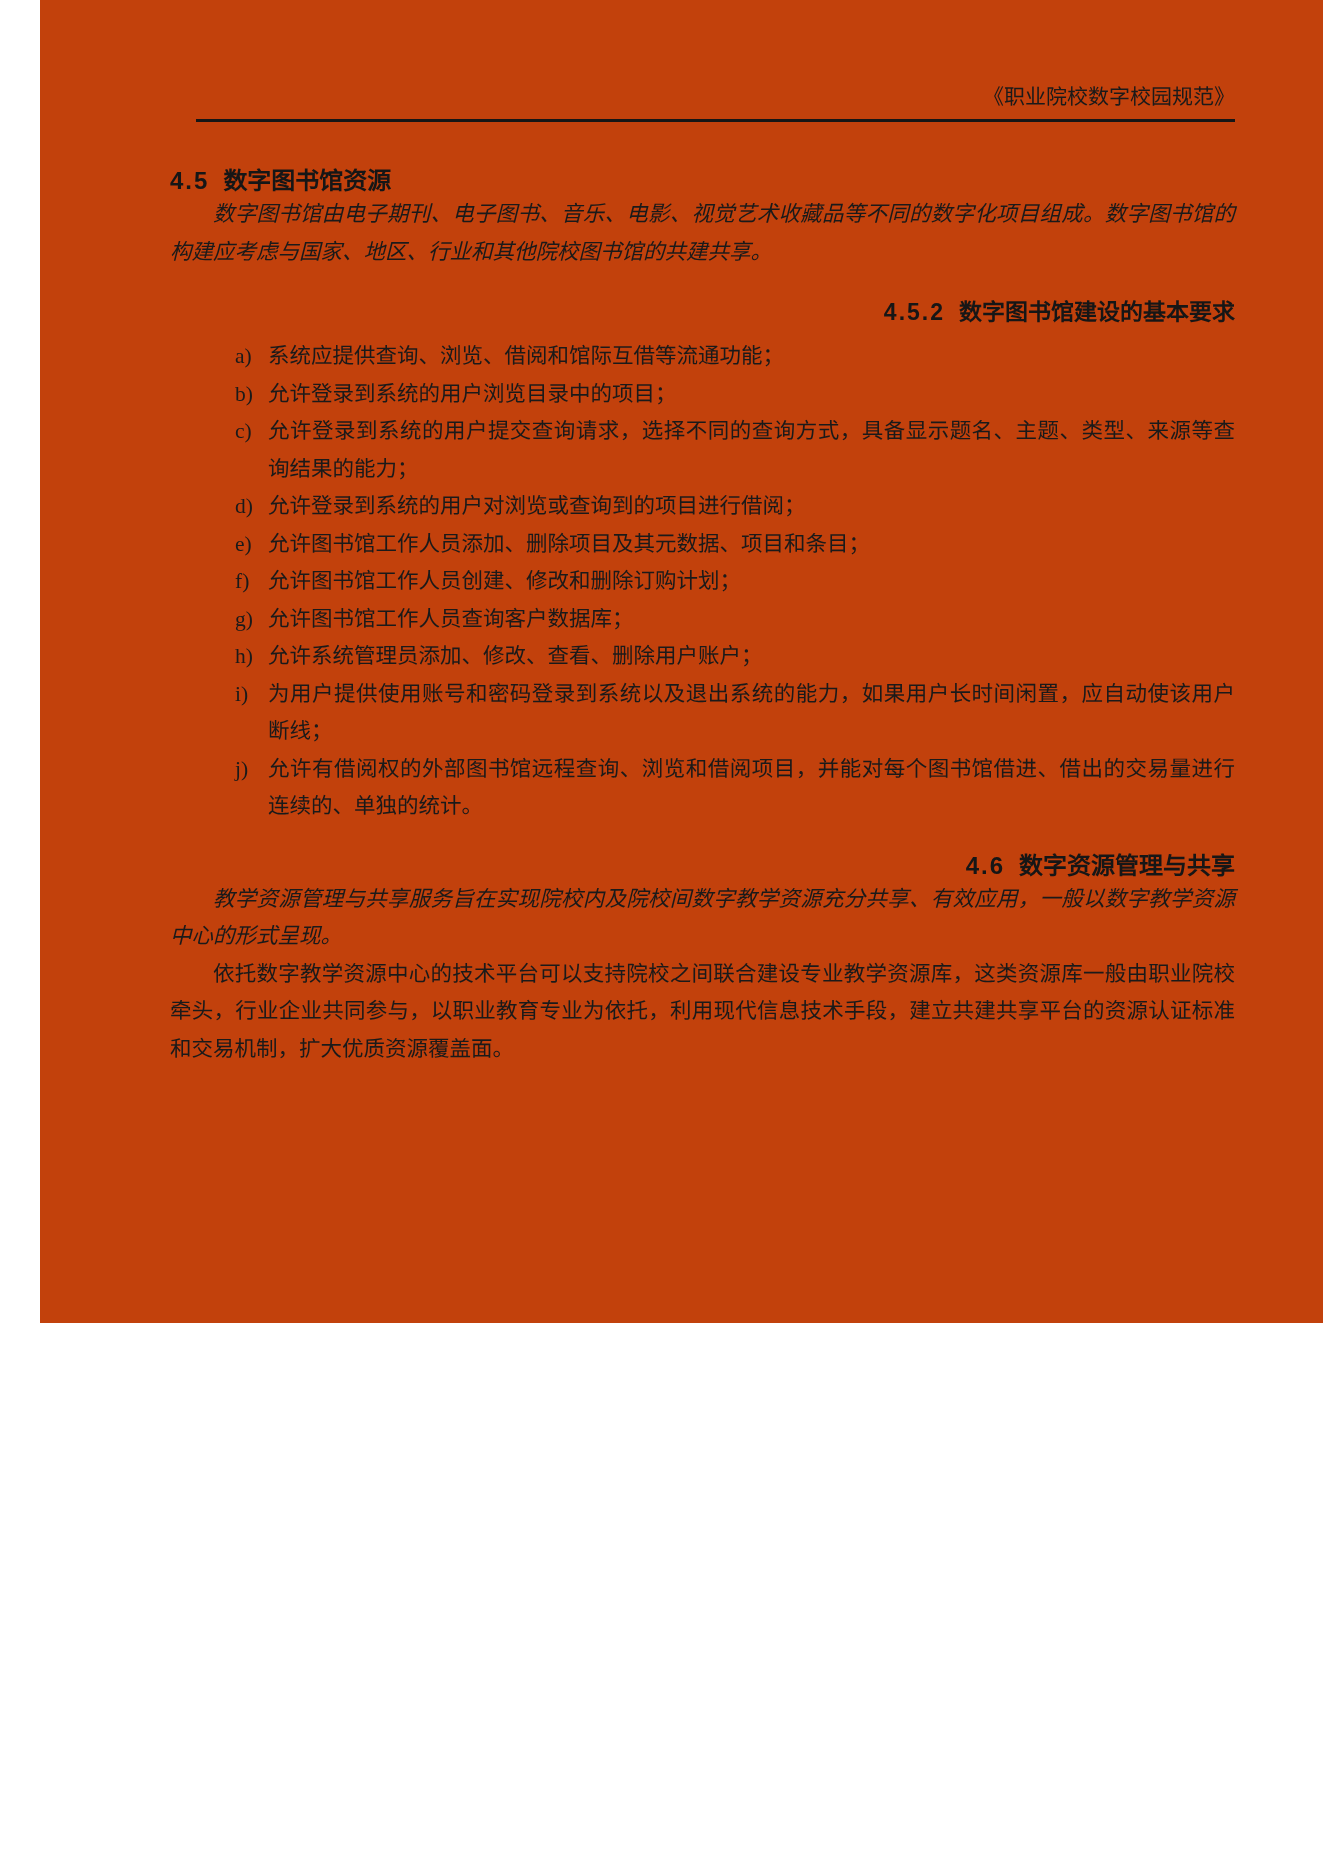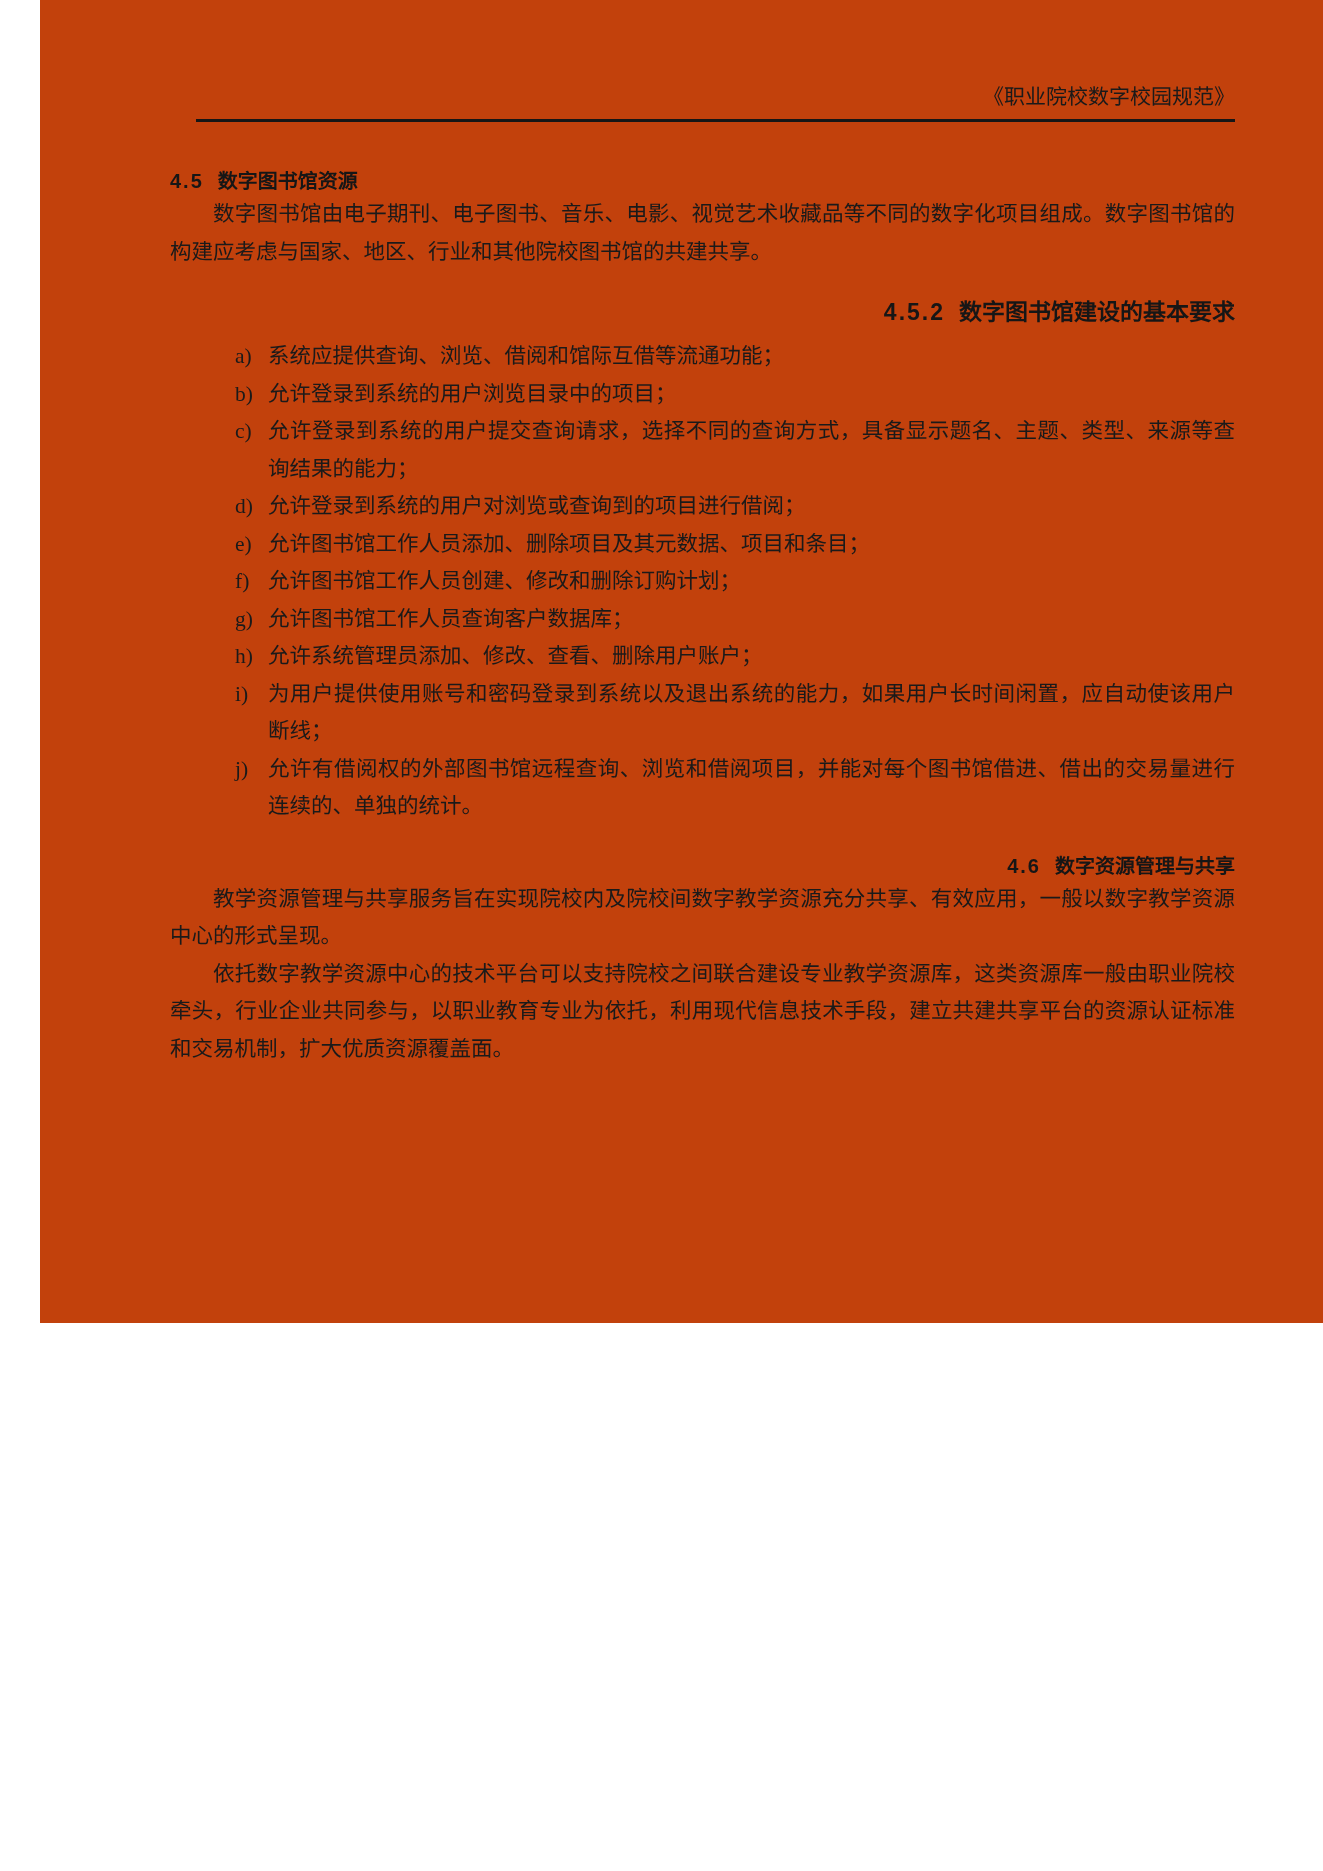--- a/index.html
+++ b/index.html
@@ -28,38 +28,38 @@
   .content {
     margin: 0 128px 0 130px;
   }
   h2, h3 {
     font-family: "Liberation Sans", "DejaVu Sans", sans-serif;
     font-weight: bold;
     color: #161616;
     margin: 0;
     padding: 0;
   }
-  h2 { font-size: 20px; line-height: 30px; }
+  h2 { font-size: 24px; line-height: 30px; }
   h3 { font-size: 23px; line-height: 29px; }
   .h-label {
     letter-spacing: 2px;
     margin-right: 14px;
   }
   .s45  { margin-top: 44px; }
   .s451 { margin-top: 21px; }
   .s452 { margin-top: 27px; text-align: right; }
   .s46  { margin-top: 25px; text-align: right; }
   p.body-para {
     margin: 0;
     font-size: 21.5px;
     line-height: 37.5px;
     text-align: justify;
     text-indent: 2em;
   }
-  .after-heading { margin-top: 13px; }
+  .after-heading { margin-top: 13px; font-style: italic; }
   .req-list {
     margin-top: 11px;
     padding-left: 65px;
     font-size: 21.5px;
     line-height: 37.5px;
   }
   .req-item {
     display: flex;
     align-items: flex-start;
   }

